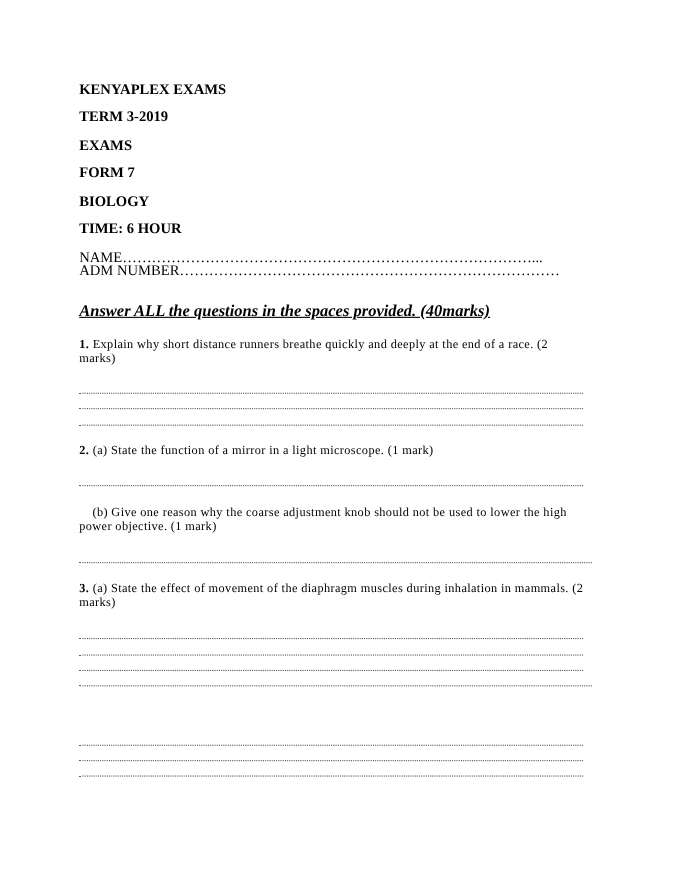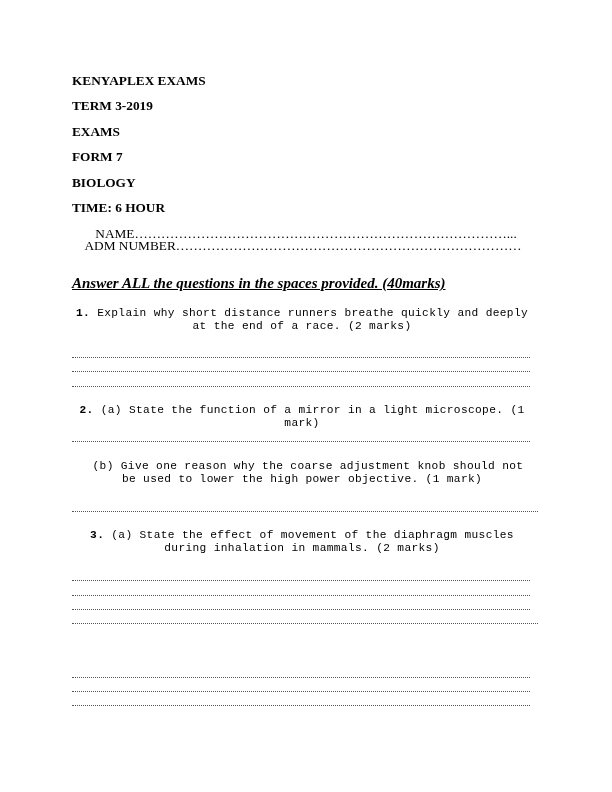--- a/index.html
+++ b/index.html
@@ -1,21 +1,21 @@
 <!DOCTYPE html>
 <html><head>
   <meta charset="utf-8">
   <style>
     html, body { margin: 0; padding: 0; background: #ffffff; }
     body { width: 612px; height: 792px; position: relative; overflow: hidden; font-family: "Liberation Serif", serif; color: #000; }
-    .page { position: absolute; left: 0; top: 0; width: 612px; height: 792px; background: #fff; text-align: center; }
+    .page { position: absolute; left: 0; top: 0; width: 612px; height: 792px; background: #fff; }
     .hdr { position: absolute; left: 72px; font-weight: bold; font-size: 13.3px; line-height: 16px; white-space: nowrap; }
     .fill { position: absolute; left: 72px; font-weight: normal; font-size: 13.3px; line-height: 16px; white-space: nowrap; overflow: hidden; }
     .instr { position: absolute; left: 72px; font-weight: bold; font-style: italic; text-decoration: underline; font-size: 15px; line-height: 16px; white-space: nowrap; }
-    .q { position: absolute; left: 72px; width: 460px; font-size: 11.2px; line-height: 13px; letter-spacing: 0.35px; font-family: Liberation Mono, monospace; }
+    .q { position: absolute; left: 72px; width: 460px; font-size: 11.2px; line-height: 13px; letter-spacing: 0.35px; }
     .q b { font-weight: bold; }
     .dots { position: absolute; left: 72px; height: 8px; border-bottom: 1px dotted #555; }
     .w458 { width: 458px; }
     .w466 { width: 466px; }
   </style>
 </head>
 <body>
 
 <div class="page">
 

